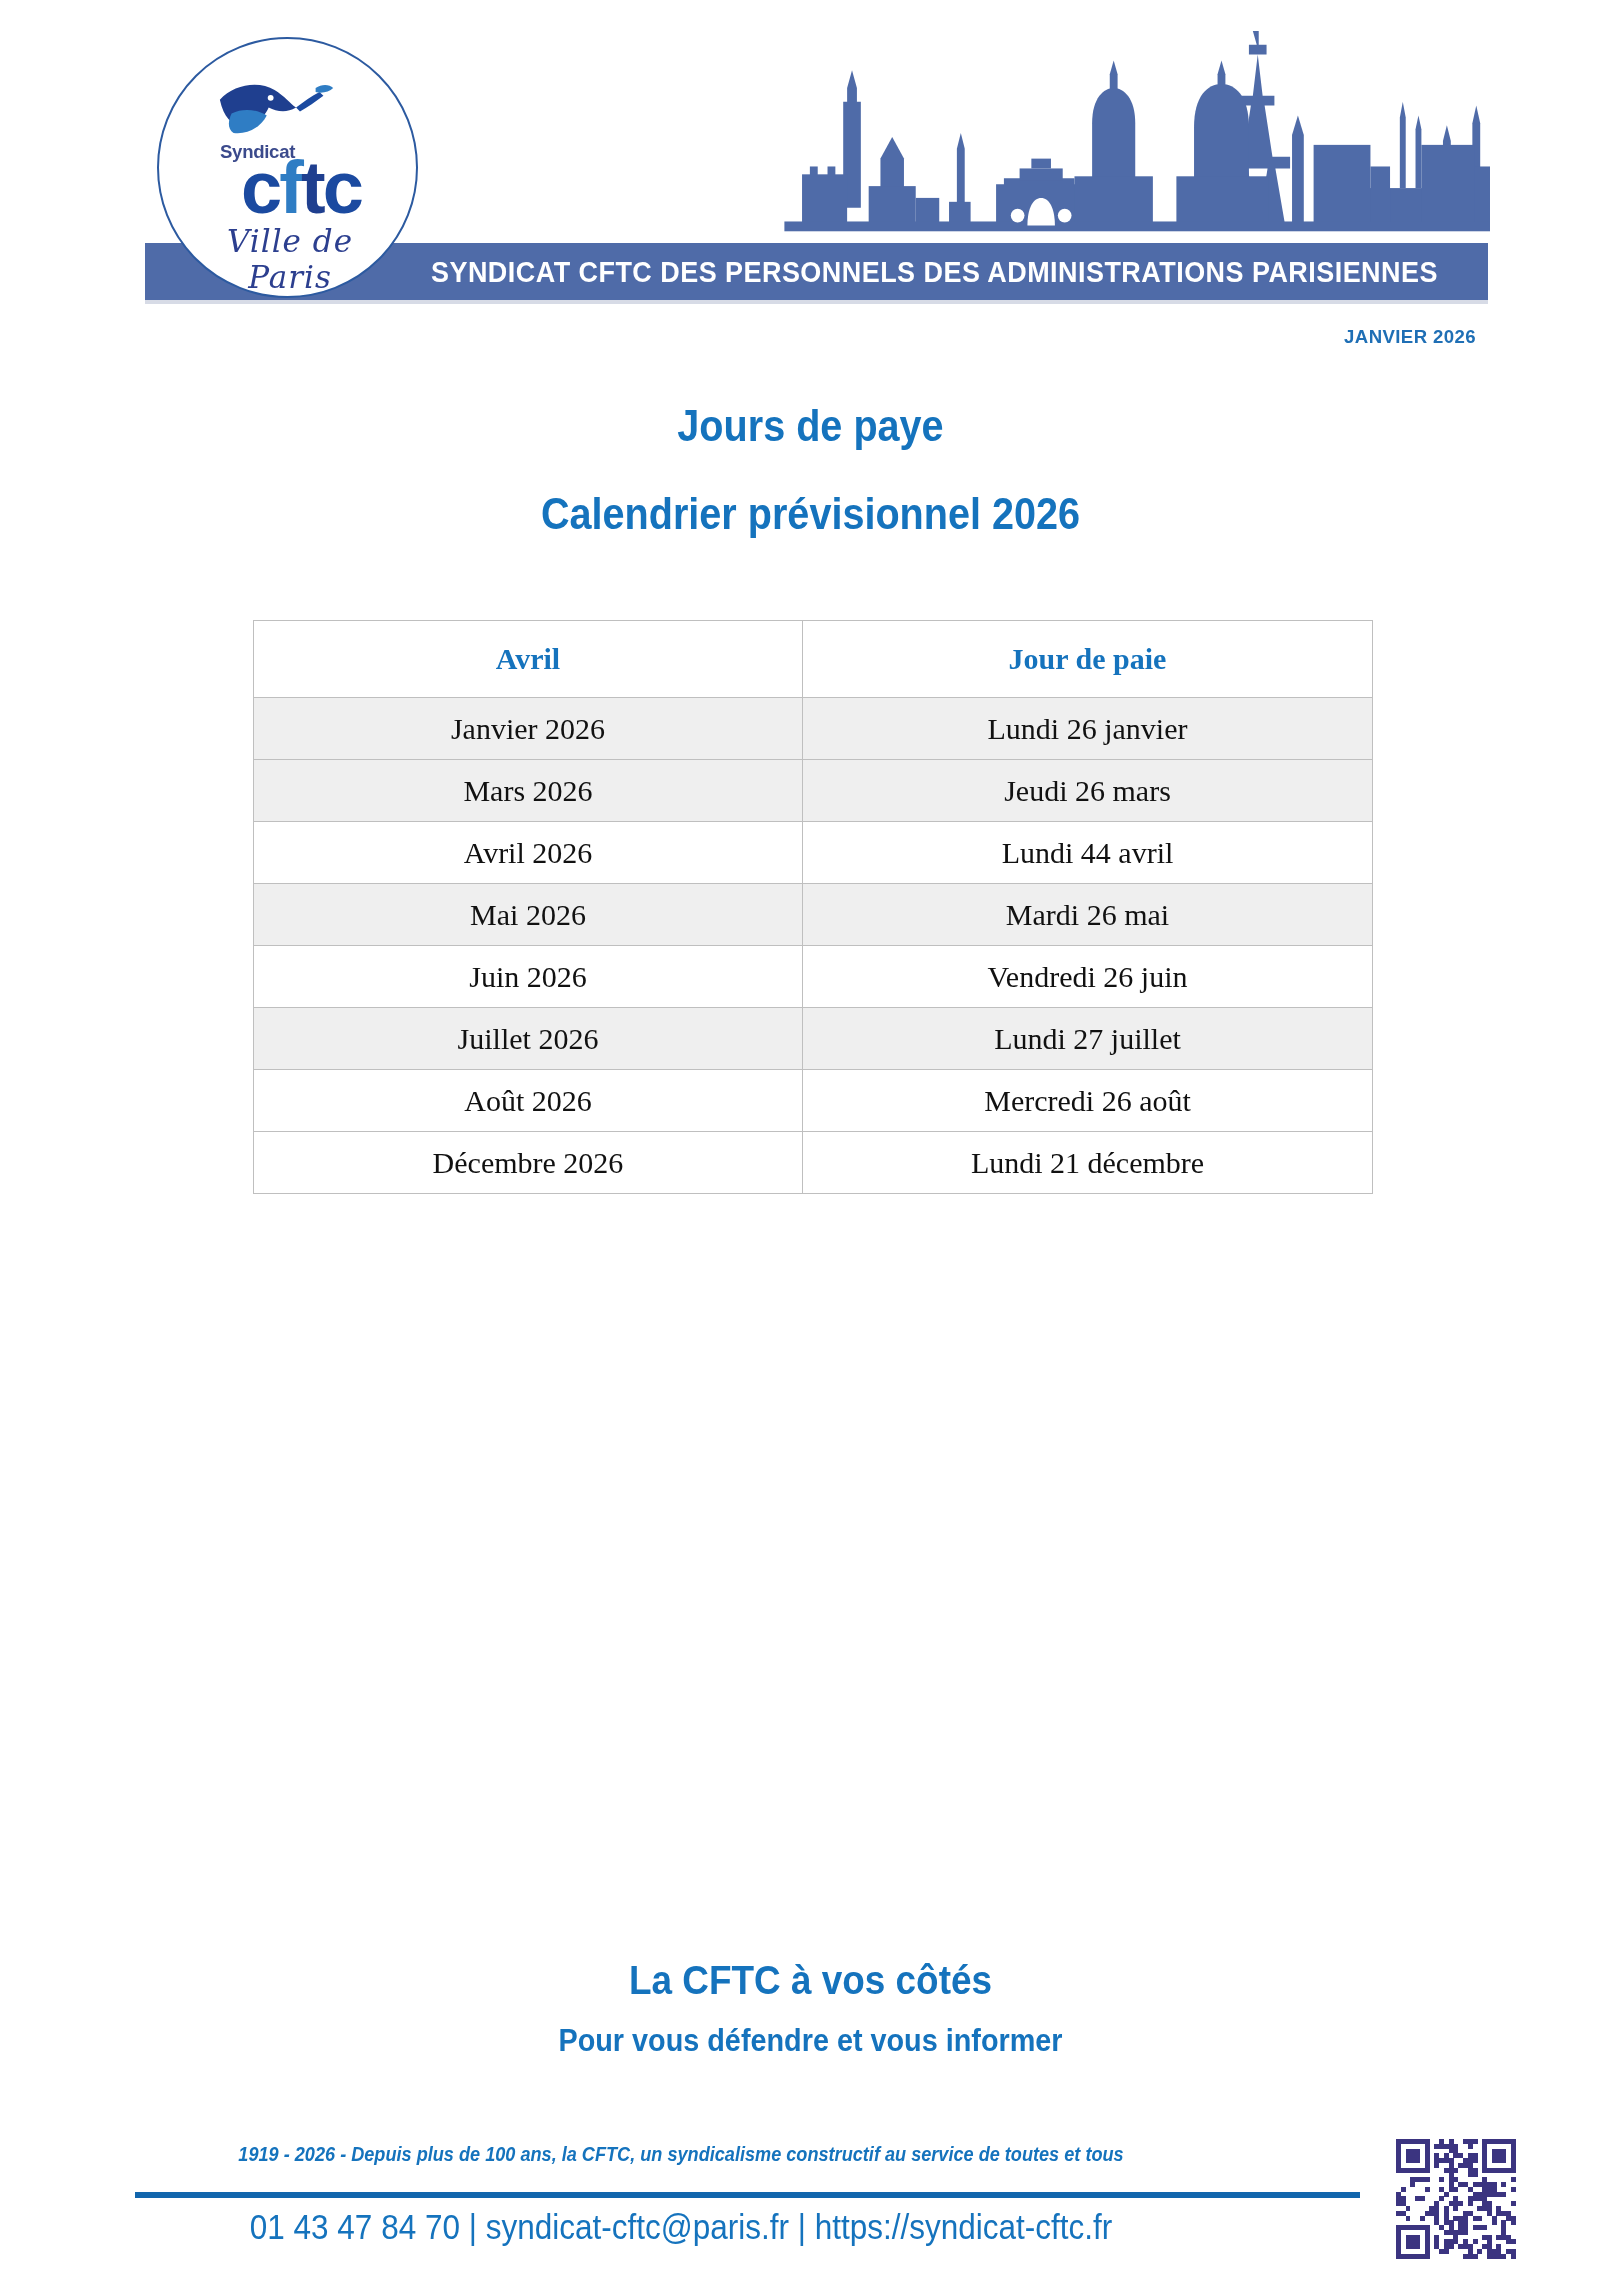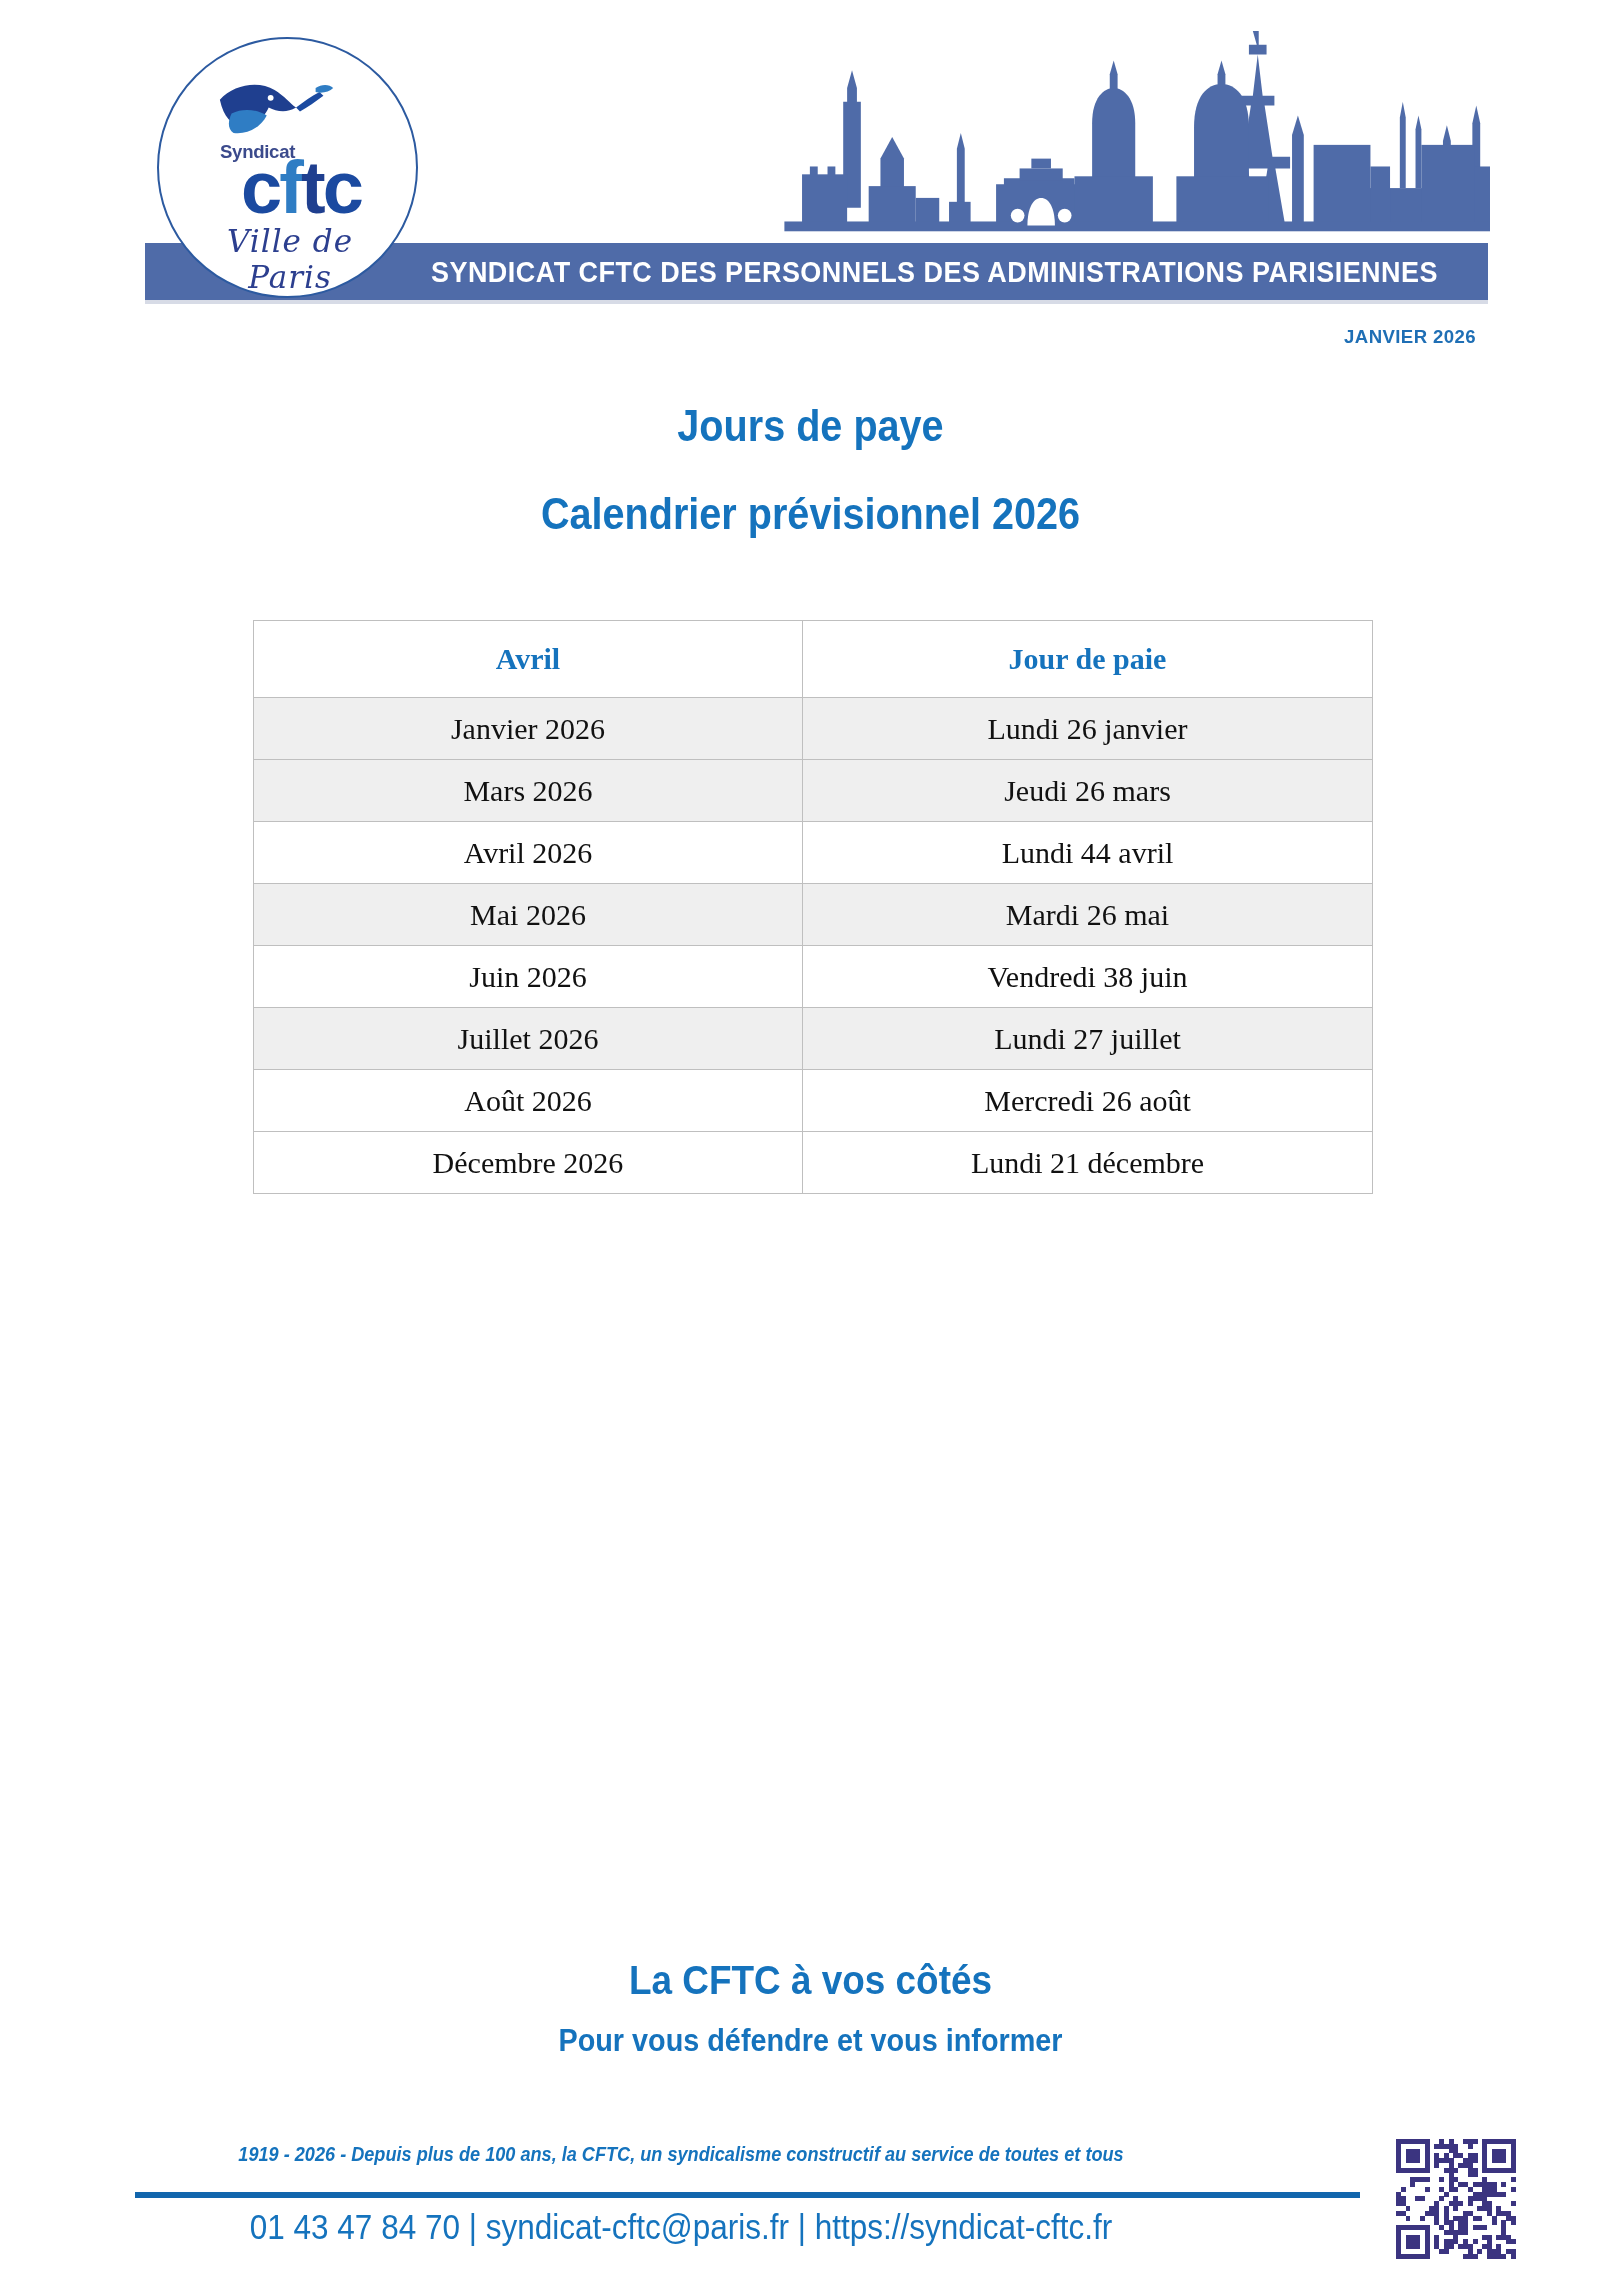--- a/index.html
+++ b/index.html
@@ -341,21 +341,21 @@
       <tr class="plain">
         <td>Avril 2026</td>
         <td>Lundi 44 avril</td>
       </tr>
       <tr class="alt">
         <td>Mai 2026</td>
         <td>Mardi 26 mai</td>
       </tr>
       <tr class="plain">
         <td>Juin 2026</td>
-        <td>Vendredi 38 juin</td>
+        <td>Vendredi 26 juin</td>
       </tr>
       <tr class="alt">
         <td>Juillet 2026</td>
         <td>Lundi 27 juillet</td>
       </tr>
       <tr class="plain">
         <td>Août 2026</td>
         <td>Mercredi 26 août</td>
       </tr>
       <tr class="plain">

